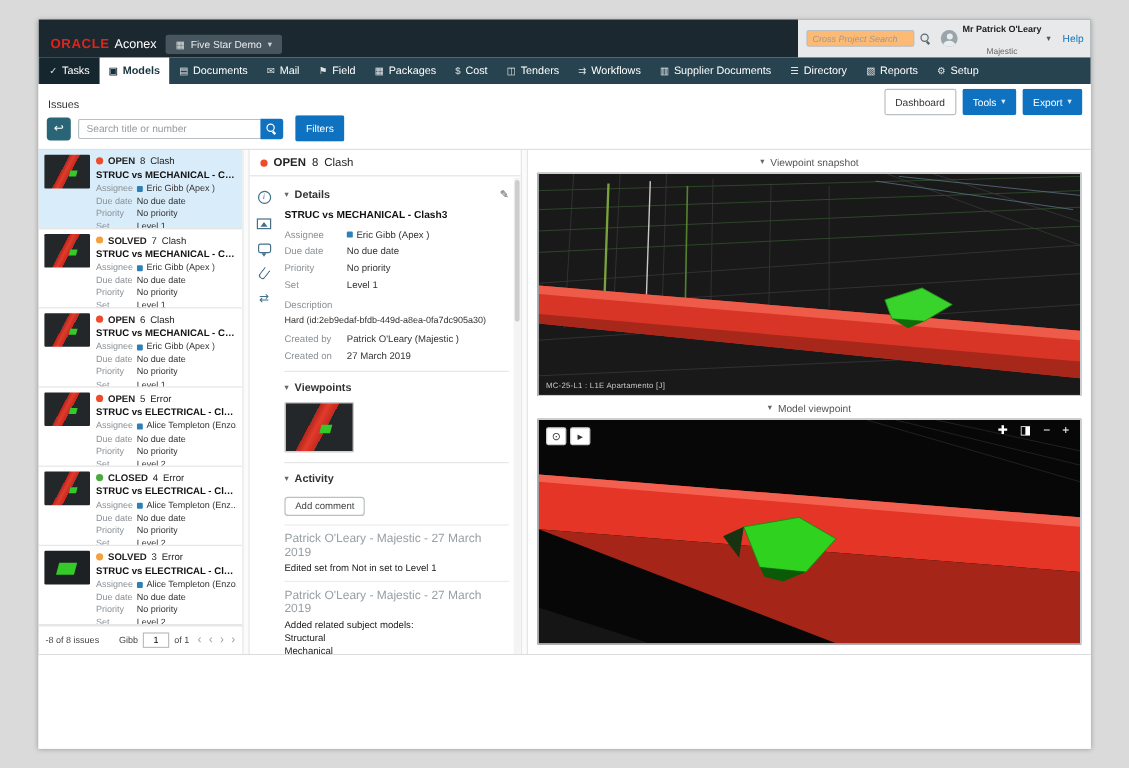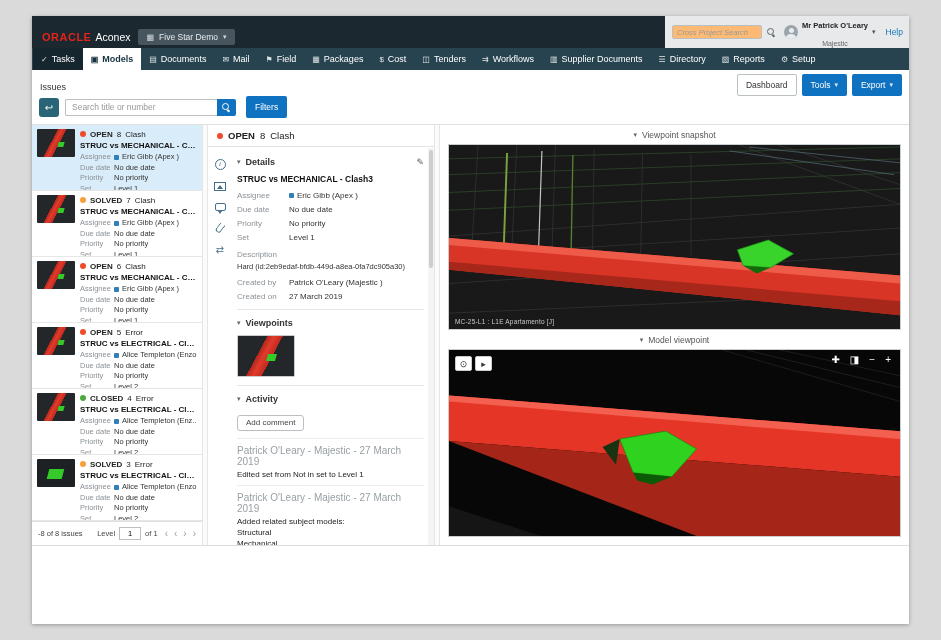--- a/index.html
+++ b/index.html
@@ -461,21 +461,21 @@
             <div class="frow">
                 <span class="flabel">Set</span>
               <span class="fvalue">Level 2</span>
               </div>
           </div>
         </article>
 
       </div>
       <div class="list-footer">
         <span>-8 of 8 issues</span>
-        <span class="page-label">Level</span>
+        <span class="page-label">Gibb</span>
         <input class="page-input" value="1" style="">
         <span>of 1</span>
         <span class="pager">
           <span>‹</span>
           <span>‹</span>
           <span>›</span>
           <span>›</span>
         </span>
       </div>
     </div>

